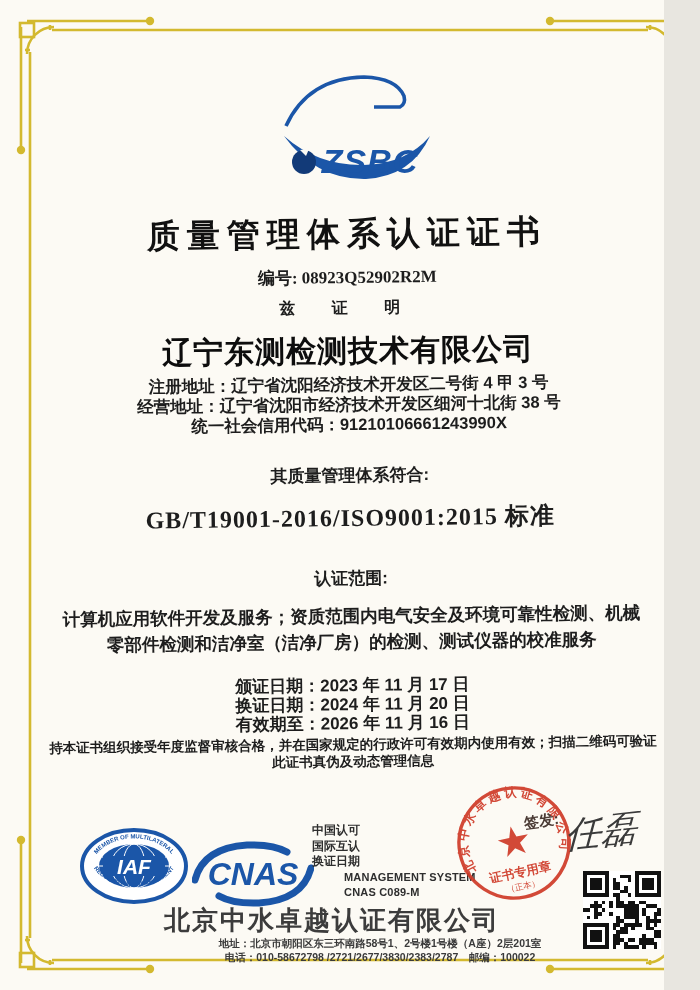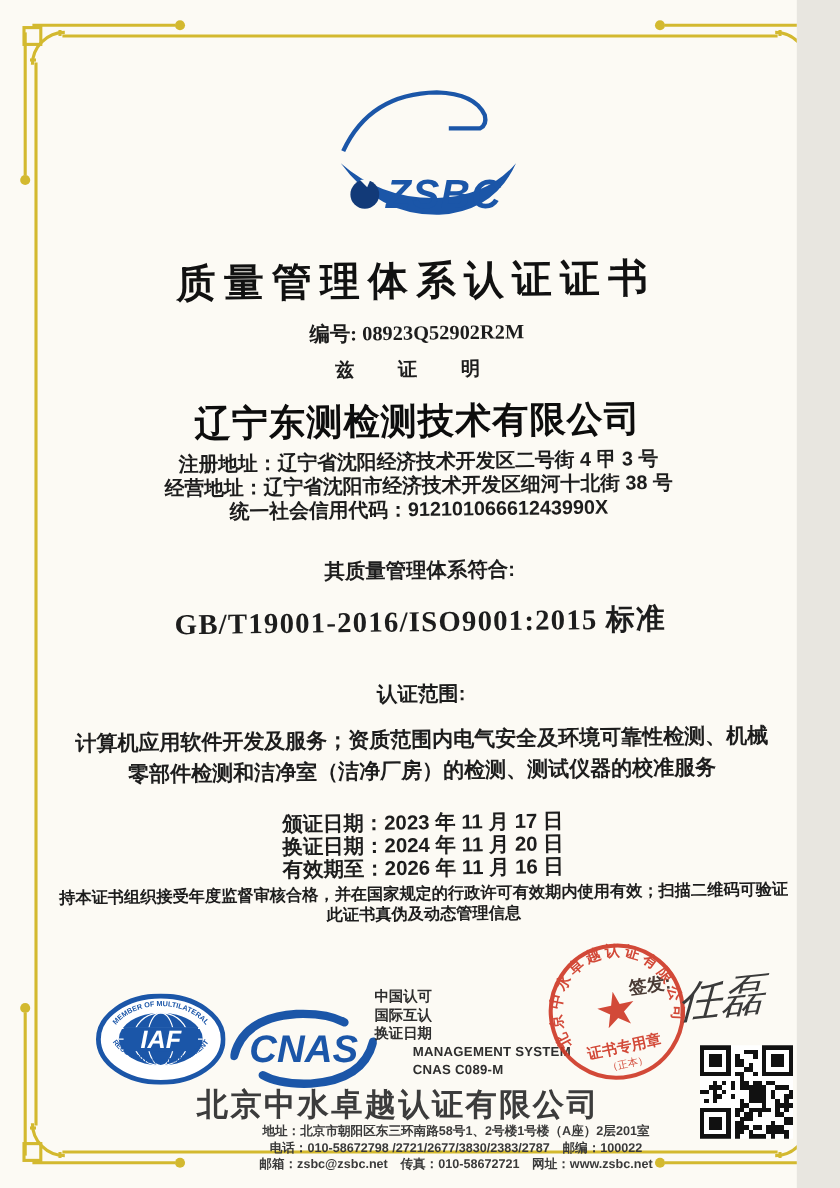--- a/index.html
+++ b/index.html
@@ -290,16 +290,15 @@
         <rect x="1" y="15" width="5" height="5" fill="#ffffff"></rect>
         <rect x="2" y="16" width="3" height="3" fill="#111111"></rect>
       </g>
   </svg>
 
   <div class="abs ctr issuer">北京中水卓越认证有限公司</div>
 
   <div class="abs contact">
     <div>地址：北京市朝阳区东三环南路58号1、2号楼1号楼（A座）2层201室</div>
     <div>电话：010-58672798 /2721/2677/3830/2383/2787　邮编：100022</div>
-    <div>邮箱：zsbc@zsbc.net　传真：010-58672721　网址：www.zsbc.net</div>
   </div>
 
 </div>
 
 </body></html>

